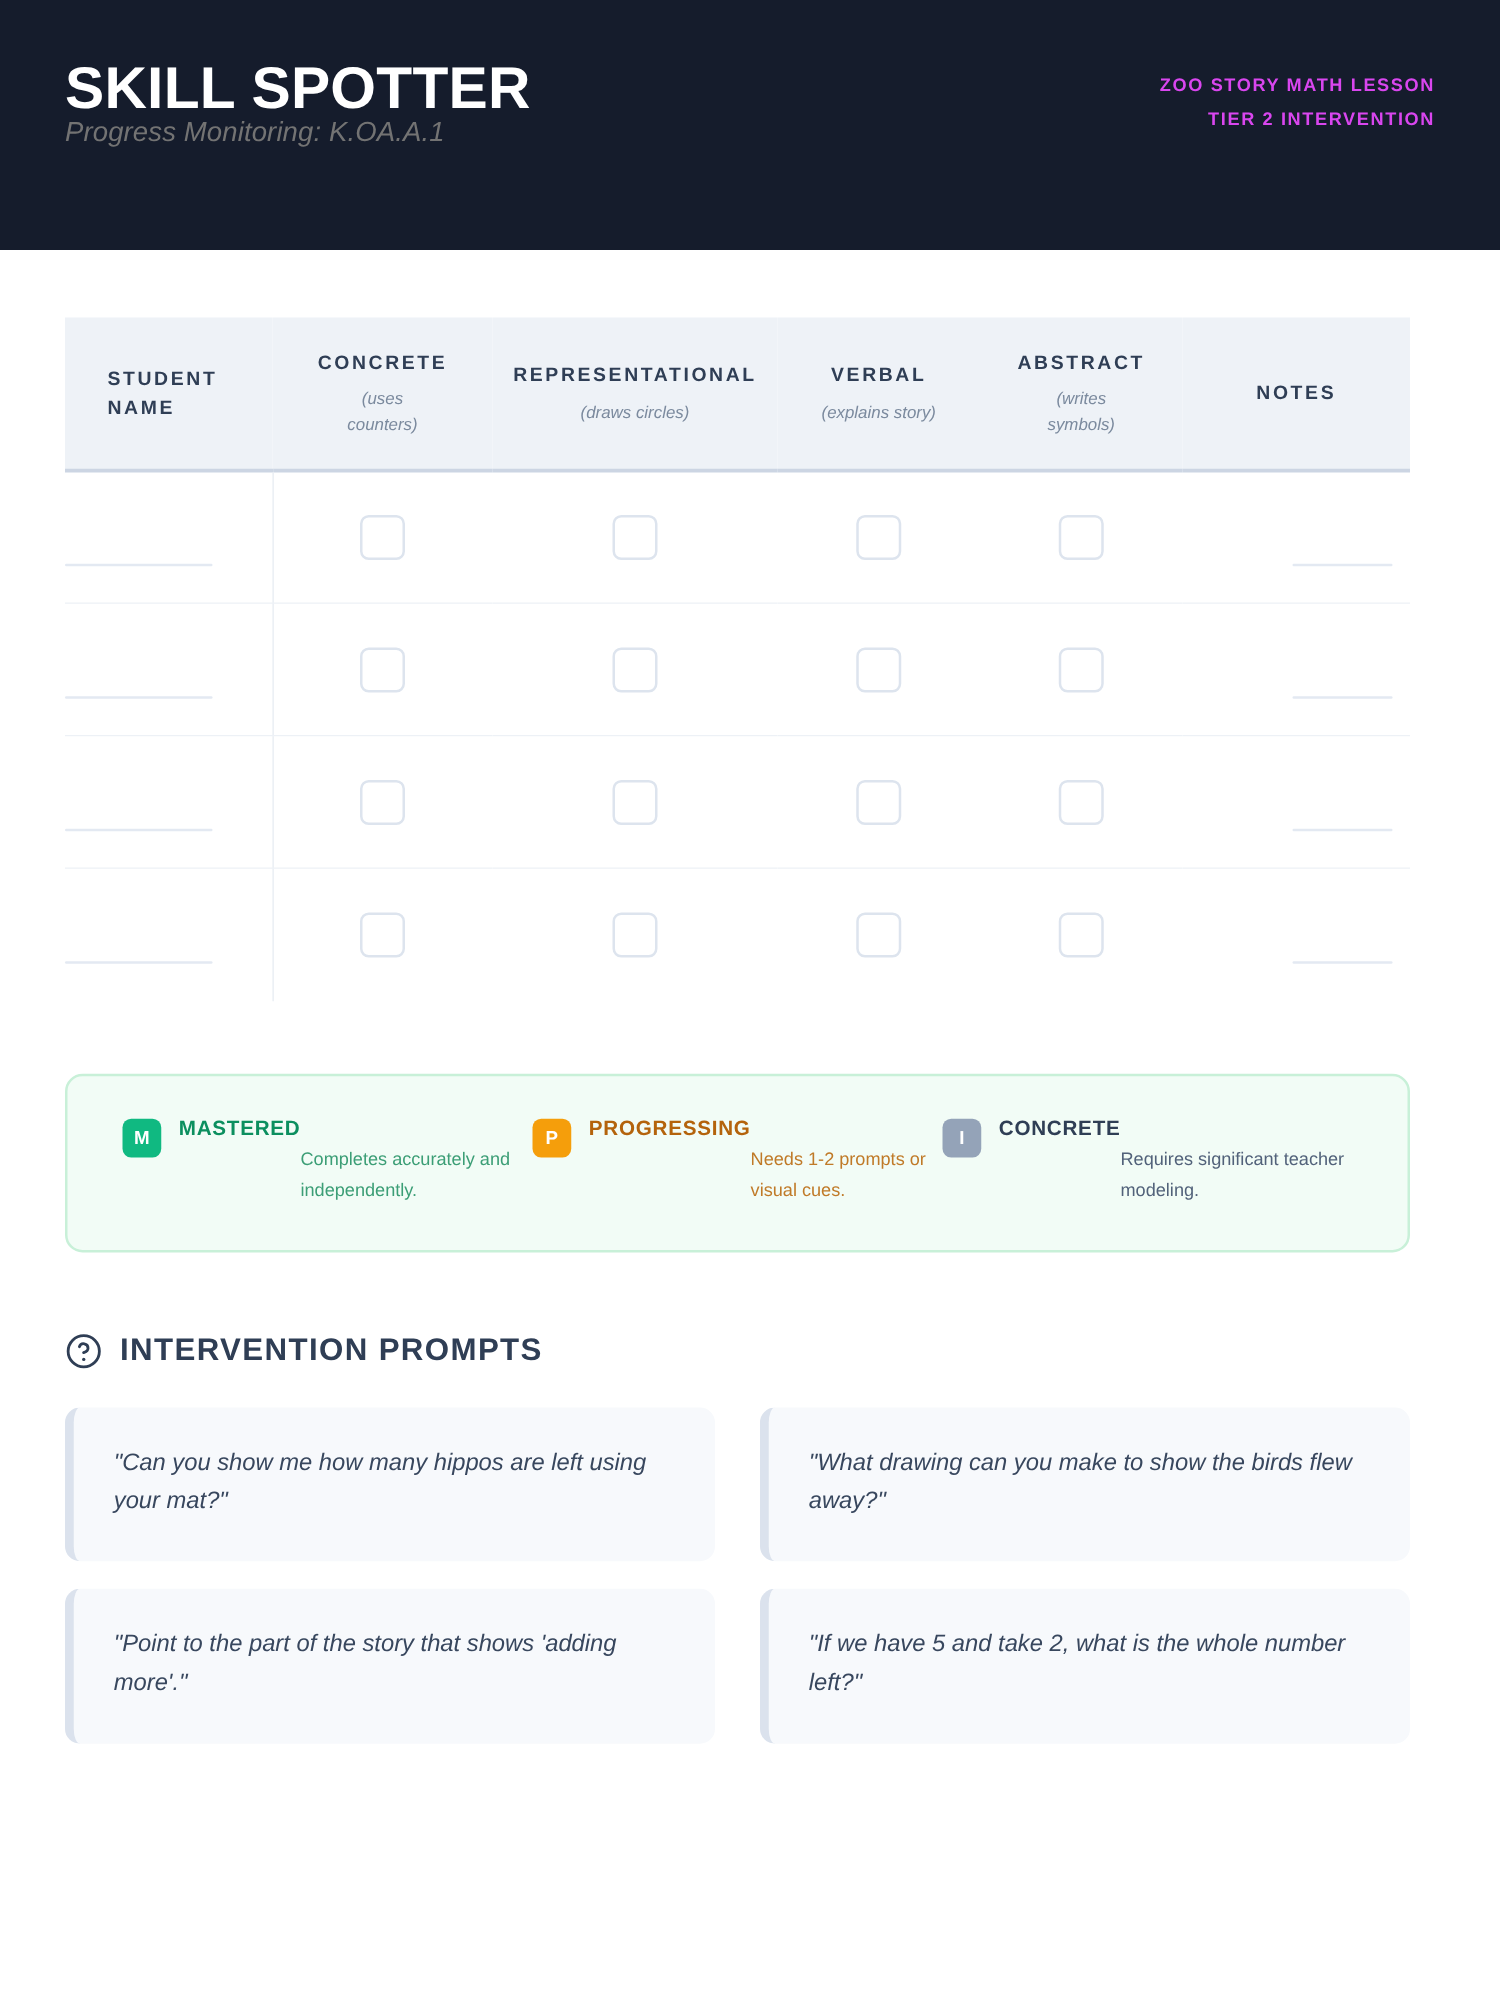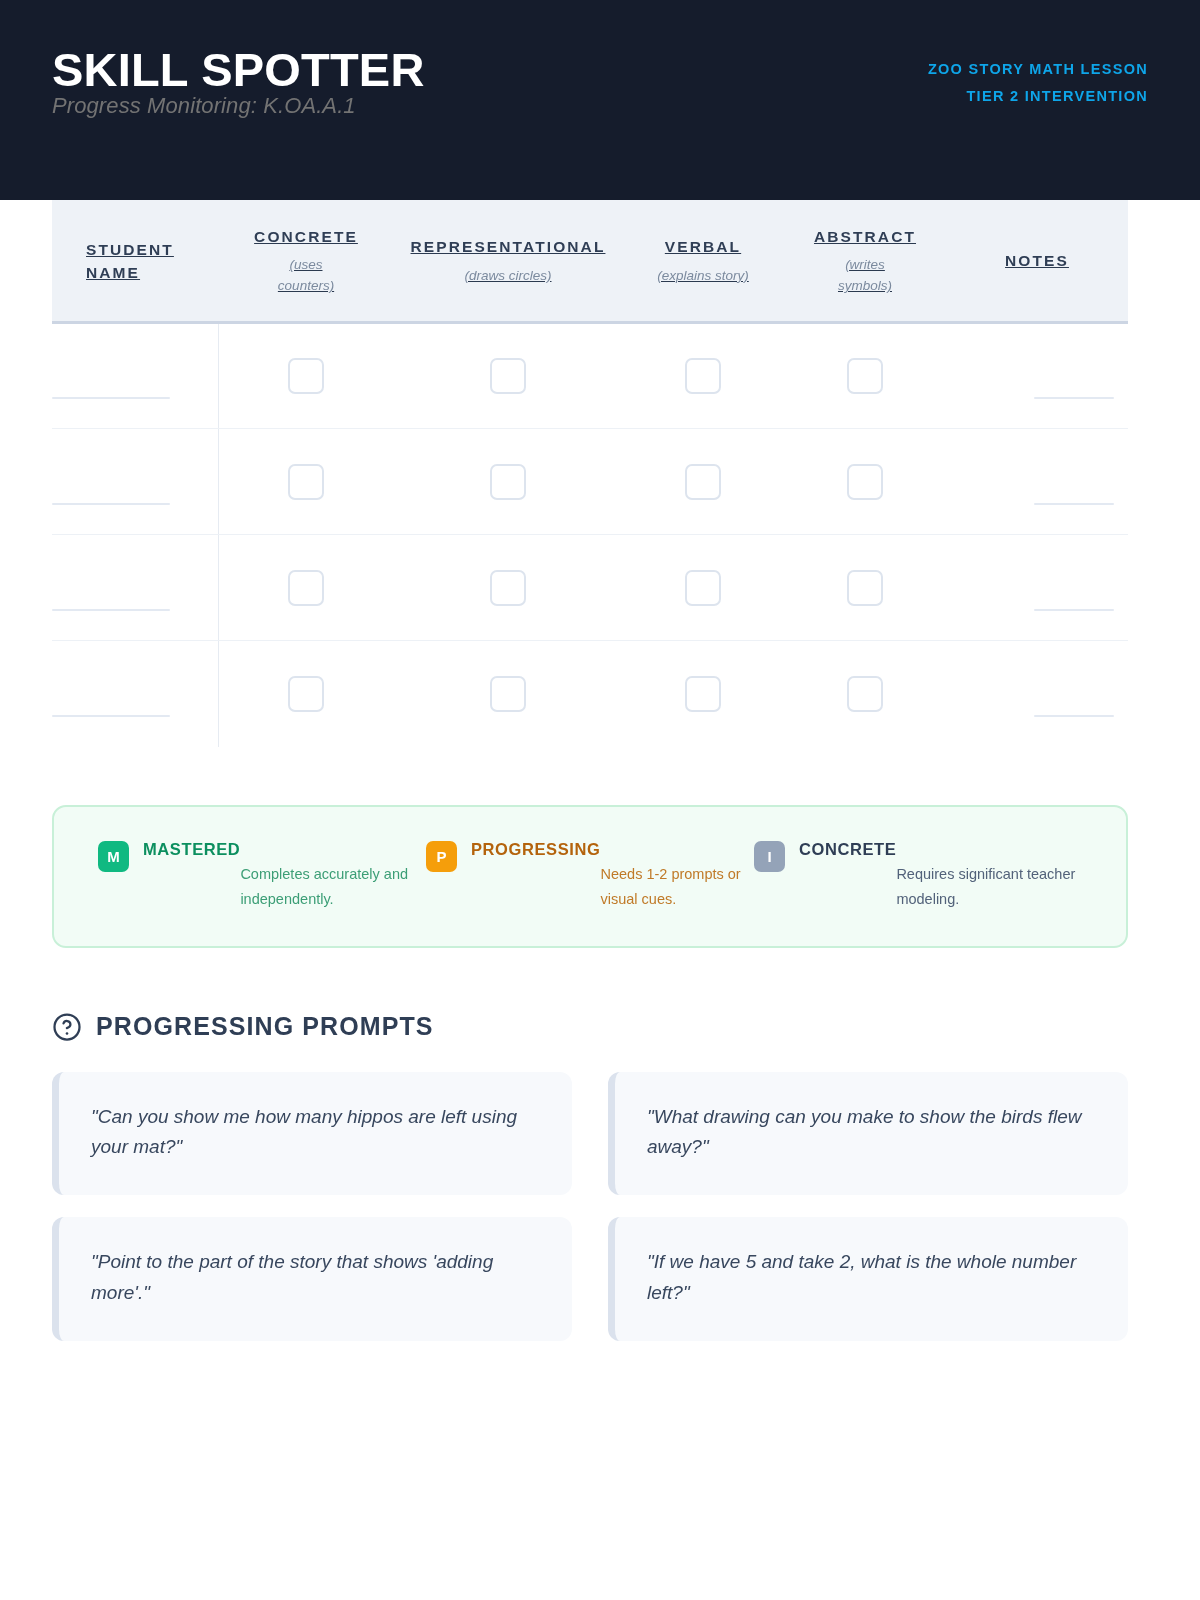--- a/index.html
+++ b/index.html
@@ -40,34 +40,34 @@
     color: #737373;
     letter-spacing: 0.1px;
   }
   .masthead-right {
     text-align: right;
     padding-top: 10px;
   }
   .meta-line {
     font-size: 14.5px;
     font-weight: 700;
-    color: #0ea5e9;
+    color: #d946ef;
     letter-spacing: 1.3px;
     line-height: 1.85;
   }
 
   
   .sheet {
     padding: 0 52px;
   }
   .skill-table {
+    margin-top: 54px;
     width: 1076px;
     border-collapse: collapse;
     table-layout: fixed;
-    text-decoration: underline;
   }
   .skill-table thead tr {
     background: #eef2f7;
   }
   .skill-table thead th {
     border-bottom: 3px solid #ccd5e3;
     padding: 26px 6px 24px 6px;
     vertical-align: middle;
     font-weight: 400;
   }
@@ -418,21 +418,21 @@
     </div>
   </div>
 </div>
 
 <div class="prompts-head">
   <svg class="q-icon" viewBox="0 0 24 24" fill="none">
     <circle cx="12" cy="12" r="10" stroke="#2f3e55" stroke-width="1.8"></circle>
     <path d="M9.2 9.1a2.85 2.85 0 0 1 5.54.95c0 1.9-2.85 2.85-2.85 2.85" stroke="#2f3e55" stroke-width="1.8" stroke-linecap="round" stroke-linejoin="round"></path>
     <circle cx="12" cy="17.2" r="1.05" fill="#2f3e55"></circle>
   </svg>
-  <div class="prompts-title">PROGRESSING PROMPTS</div>
+  <div class="prompts-title">INTERVENTION PROMPTS</div>
 </div>
 
 <div class="prompt-grid">
   <div class="prompt-card">
     <div class="prompt-text">"Can you show me how many hippos are left using your mat?"</div>
   </div>
   <div class="prompt-card">
     <div class="prompt-text">"What drawing can you make to show the birds flew away?"</div>
   </div>
   <div class="prompt-card">

